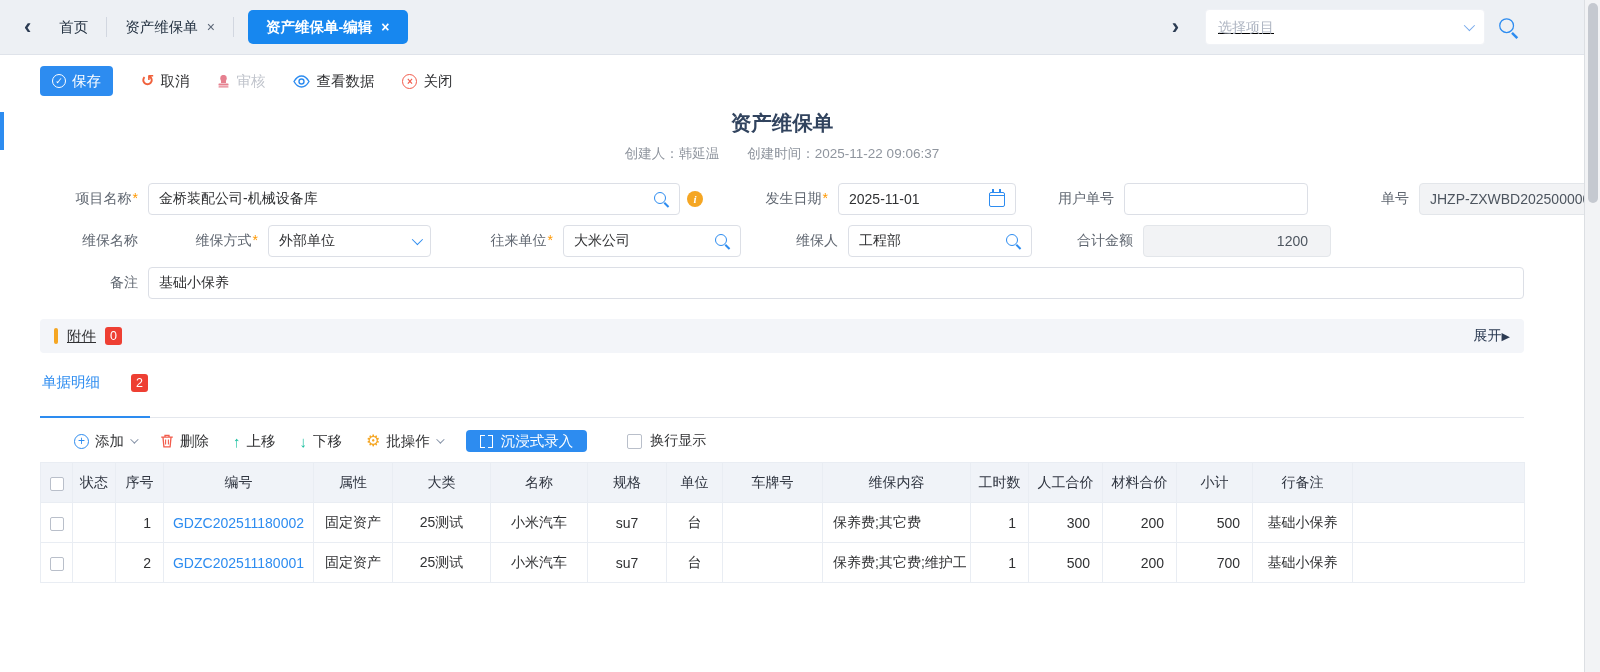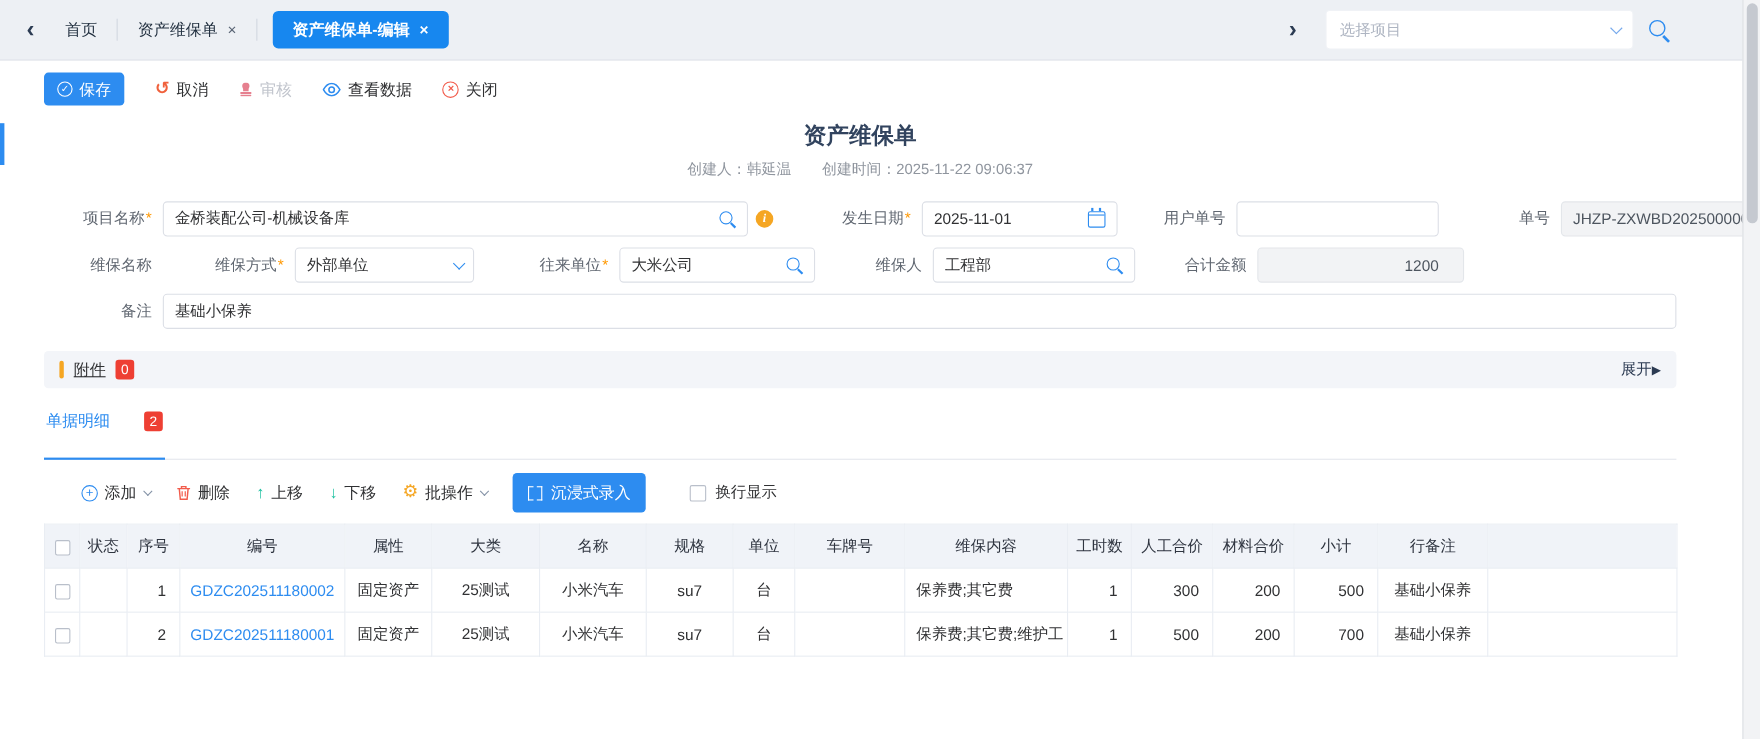--- a/index.html
+++ b/index.html
@@ -13,21 +13,21 @@
     padding:0 10px; line-height:1; }
   .tab { display:flex; align-items:center; gap:9px; padding:0 18px; height:55px;
     font-size:14.5px; color:#1f2d3d; cursor:pointer; }
   .tab-x { font-size:14px; color:#5a6575; line-height:1; }
   .tab-sep { width:1px; height:20px; background:#d2d7e0; }
   .tab.active { height:34px; background:#1787ef; border-radius:5px; color:#fff;
     font-weight:bold; margin-left:14px; }
   .tab.active .tab-x { color:#fff; }
   .topbar-right { margin-left:auto; display:flex; align-items:center; gap:16px; }
   .proj-select { width:280px; height:36px; background:#fff; border:1px solid #f0f2f6;
-    border-radius:4px; display:flex; align-items:center; padding:0 12px; gap:8px; }
+    border-radius:4px; display:flex; align-items:center; padding:0 12px; gap:8px;text-decoration:underline; }
   .proj-select input { border:none; outline:none; flex:1; font-size:14px;
     color:#303133; background:transparent; font-family:inherit; }
   .proj-select input::placeholder { color:#aeb5c2; }
 
   
   .caret { width:8px; height:8px; border-right:1.7px solid #76a9ec;
     border-bottom:1.7px solid #76a9ec; transform:rotate(45deg) translateY(-2px);
     display:inline-block; }
   .caret.sm { width:6px; height:6px; border-color:#8492a6; }
   .mag { position:relative; width:15px; height:15px; display:inline-block; }
@@ -108,21 +108,21 @@
 
   
   .dtools { display:flex; align-items:center; gap:24px; padding:12px 0 10px 34px; }
   .plusc { width:15px; height:15px; border:1.4px solid #2d8cf0; border-radius:50%;
     display:flex; align-items:center; justify-content:center; color:#2d8cf0;
     font-size:12px; line-height:1; }
   .arr-up { color:#1cc0a0; font-size:15px; font-weight:bold; }
   .arr-dn { color:#1cc0a0; font-size:15px; font-weight:bold; }
   .gear { color:#f5a623; font-size:16px; line-height:1; }
   .btn-immersive { display:flex; align-items:center; gap:8px; background:#2d8cf0;
-    border:none; border-radius:4px; color:#fff; font-size:14.5px; height:36px;
+    border:none; border-radius:4px; color:#fff; font-size:14.5px; height:22px;
     padding:0 14px; cursor:pointer; font-family:inherit; }
   .brk { position:relative; width:13px; height:13px; display:inline-block; }
   .brk::before { content:""; position:absolute; left:0; top:0; bottom:0; width:4px;
     border:1.6px solid #fff; border-right:none; }
   .brk::after { content:""; position:absolute; right:0; top:0; bottom:0; width:4px;
     border:1.6px solid #fff; border-left:none; }
   .wrap-ck { display:flex; align-items:center; gap:8px; font-size:14px;
     color:#303133; margin-left:16px; cursor:pointer; }
   .wrap-ck .cb { width:15px; height:15px; }
 

